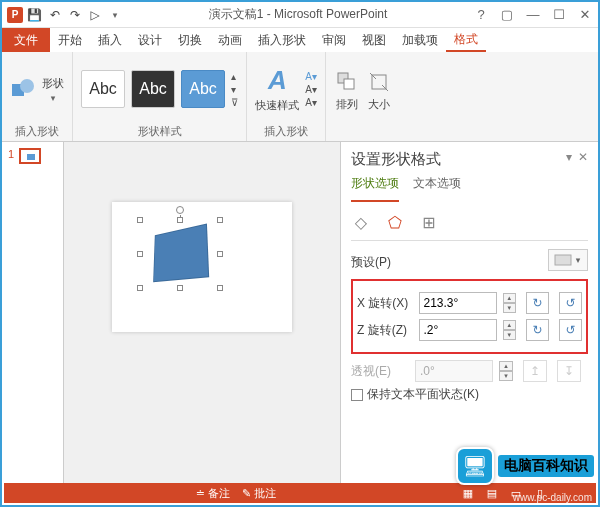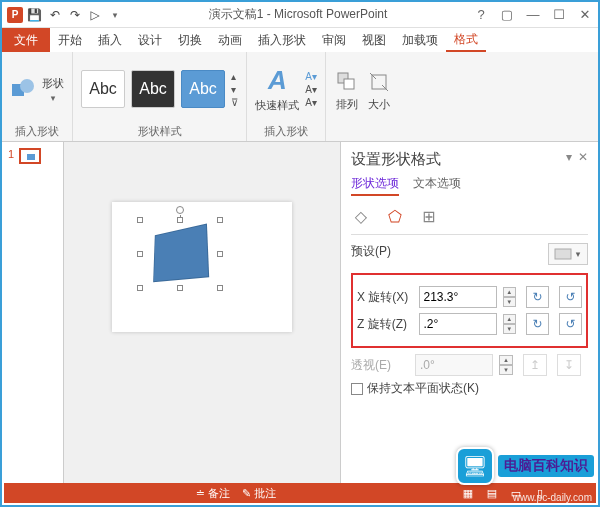--- a/index.html
+++ b/index.html
@@ -48,27 +48,27 @@
     .shape-rect { width: 62px; height: 52px; background: #4a7fb5; border: 1px solid #3a6a9a; transform: perspective(200px) rotateX(16deg) rotateY(-30deg); margin: 8px; }
     .handle { width: 6px; height: 6px; background: #fff; border: 1px solid #888; position: absolute; }
     .rot-handle { width: 8px; height: 8px; border: 1px solid #888; border-radius: 50%; background: #fff; position: absolute; top: -14px; left: 50%; margin-left: -4px; }
     .rot-handle::before { content: ""; position: absolute; top: 8px; left: 3px; width: 1px; height: 6px; background: #888; }
     
     
     .format-pane { width: 258px; border-left: 1px solid #ccc; background: #fff; padding: 8px 10px; font-size: 12px; position: relative; }
     .fp-title { font-size: 15px; color: #444; }
     .fp-close { position: absolute; top: 8px; right: 10px; display: flex; gap: 6px; font-size: 12px; color: #888; }
     .fp-tabs { display: flex; gap: 14px; margin-top: 6px; font-size: 12px; }
-    .fp-tab-active { color: #6d28d9; border-bottom: 2px solid #d24726; padding-bottom: 2px; text-align: center; }
+    .fp-tab-active { color: #4d7c0f; border-bottom: 2px solid #d24726; padding-bottom: 8px; text-align: center; }
     .fp-tab { color: #666; padding-bottom: 2px; }
     .fp-icons { display: flex; gap: 14px; margin: 10px 0 8px 0; }
     .fp-icon { width: 20px; height: 20px; display: flex; align-items: center; justify-content: center; font-size: 16px; color: #888; }
     .fp-icon-active { color: #d24726; }
     .fp-hr { border: none; border-top: 1px solid #ddd; margin: 4px 0 8px 0; }
-    .fp-preset-row { display: flex; align-items: flex-start; justify-content: space-between; }
+    .fp-preset-row { display: flex; align-items: flex-end; justify-content: space-between; }
     .fp-preset-label { color: #444; }
     .fp-preset-btn { width: 40px; height: 22px; border: 1px solid #ccc; background: #f8f8f8; display: flex; align-items: center; justify-content: center; }
     
     .redbox { border: 2px solid #e03030; padding: 6px 4px; margin-top: 8px; }
     .rot-row { display: flex; align-items: center; gap: 6px; margin: 5px 0; }
     .rot-label { width: 58px; font-size: 12px; color: #444; }
     .rot-input { width: 78px; height: 22px; border: 1px solid #bbb; padding: 0 4px; font-size: 12px; }
     .spinner { width: 14px; display: flex; flex-direction: column; }
     .spin-btn { height: 10px; border: 1px solid #bbb; font-size: 7px; line-height: 7px; text-align: center; background: #f4f4f4; color: #666; }
     .axis-ico { width: 24px; height: 22px; border: 1px solid #bbb; display: flex; align-items: center; justify-content: center; font-size: 12px; color: #4a7fb5; margin-left: 4px; }
@@ -82,21 +82,21 @@
     
     .statusbar { position: absolute; bottom: 2px; left: 2px; right: 2px; height: 20px; background: #d24726; display: flex; align-items: center; color: #fff; font-size: 11px; padding: 0 8px; }
     .sb-left { display: flex; gap: 12px; flex: 1; justify-content: center;}
     .sb-item { display: flex; align-items: center; gap: 3px; }
     .sb-views { display: flex; gap: 8px; margin-right: 40px;}
     .sb-view { width: 16px; height: 14px; display: flex; align-items: center; justify-content: center; }
     
     
     .watermark { position: absolute; bottom: 20px; right: 4px; display: flex; align-items: center; gap: 4px; }
     .wm-badge { width: 38px; height: 38px; background: #1a9fd8; border-radius: 8px; display: flex; align-items: center; justify-content: center; color: #fff; font-size: 20px; border: 2px solid #fff; box-shadow: 0 0 4px rgba(0,0,0,.3); }
-    .wm-text { background: #1a9fd8; color: #4c1d95; padding: 2px 6px; font-size: 14px; font-weight: bold; border-radius: 3px; }
+    .wm-text { background: #1a9fd8; color: #000000; padding: 2px 6px; font-size: 14px; font-weight: bold; border-radius: 3px; }
     .wm-url { position: absolute; bottom: 2px; right: 6px; font-size: 10px; color: rgba(255,255,255,.85); }
   </style>
 </head>
 <body>
 
 <div class="titlebar">
   <div class="qat">
     <span class="qat-ico">
         <span class="ppt-logo">P</span>
       </span>

